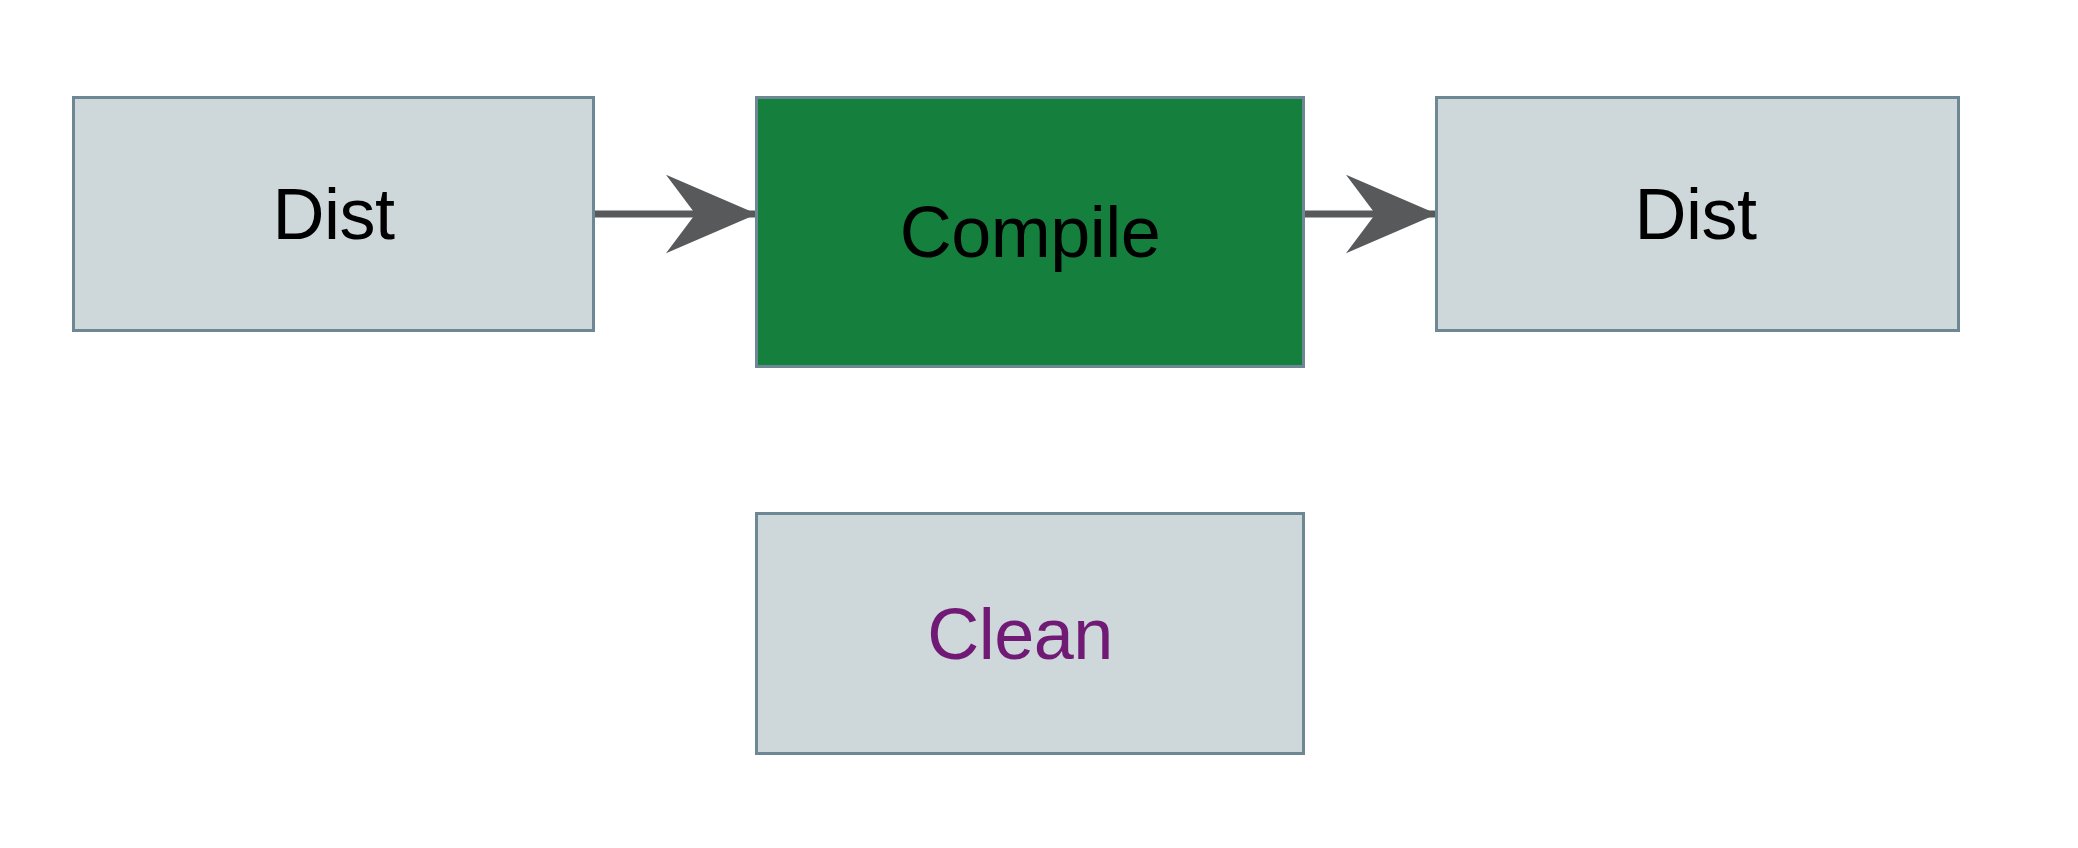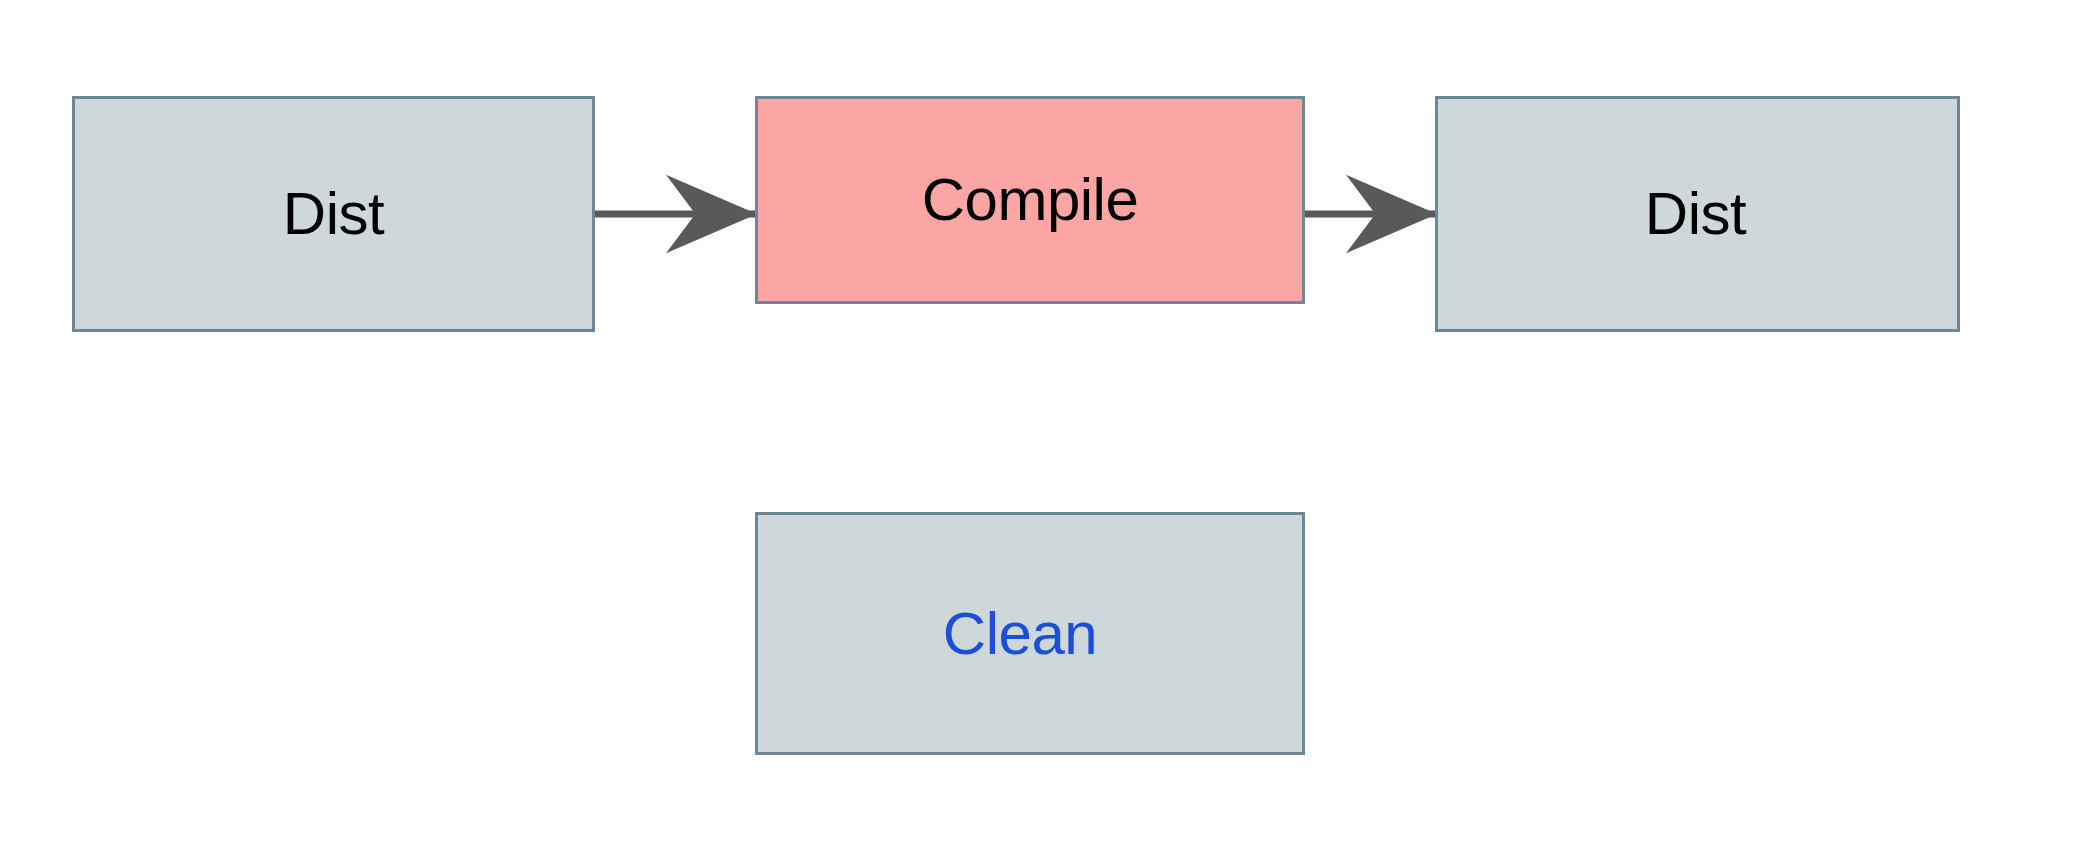--- a/index.html
+++ b/index.html
@@ -22,21 +22,21 @@
     position: absolute;
     box-sizing: border-box;
     background: #ced7d9;
     border: 3px solid #6e8795;
     display: flex;
     align-items: center;
     justify-content: center;
   }
   .node-label {
     font-family: "Liberation Sans", sans-serif;
-    font-size: 60px;
+    font-size: 72px;
     font-weight: 400;
     line-height: 1;
     color: #000000;
     letter-spacing: -0.5px;
     white-space: nowrap;
     -webkit-font-smoothing: antialiased;
   }
 
   
   #node-dist    { left: 72px;   top: 96px;  width: 523px; height: 236px; }
@@ -76,25 +76,25 @@
 
     <g>
       <line x1="1305" y1="214" x2="1437" y2="214" stroke="#58595b" stroke-width="7" marker-end="url(#barb)"></line>
     </g>
   </svg>
 
   <div class="node" id="node-dist" style="left: 72px; top: 96px; width: 523px; height: 236px; background: rgb(206, 215, 217); border-color: rgb(110, 135, 149);">
     <span class="node-label" style="color: rgb(0, 0, 0);">Dist</span>
   </div>
 
-  <div class="node" id="node-compile" style="left: 755px; top: 96px; width: 550px; height: 208px; background: #fca5a5; border-color: rgb(110, 135, 149);">
+  <div class="node" id="node-compile" style="left: 755px; top: 96px; width: 550px; height: 272px; background: #15803d; border-color: rgb(110, 135, 149);">
     <span class="node-label" style="color: rgb(0, 0, 0);">Compile</span>
   </div>
 
   <div class="node" id="node-init" style="left: 1435px; top: 96px; width: 525px; height: 236px; background: rgb(206, 215, 217); border-color: rgb(110, 135, 149);">
     <span class="node-label" style="color: rgb(0, 0, 0);">Dist</span>
   </div>
 
   <div class="node" id="node-clean" style="left: 755px; top: 512px; width: 550px; height: 243px; background: rgb(206, 215, 217); border-color: rgb(110, 135, 149);">
-    <span class="node-label" style="color: #1d4ed8;">Clean</span>
+    <span class="node-label" style="color: #701a75;">Clean</span>
   </div>
 
 </div>
 
 </body></html>

